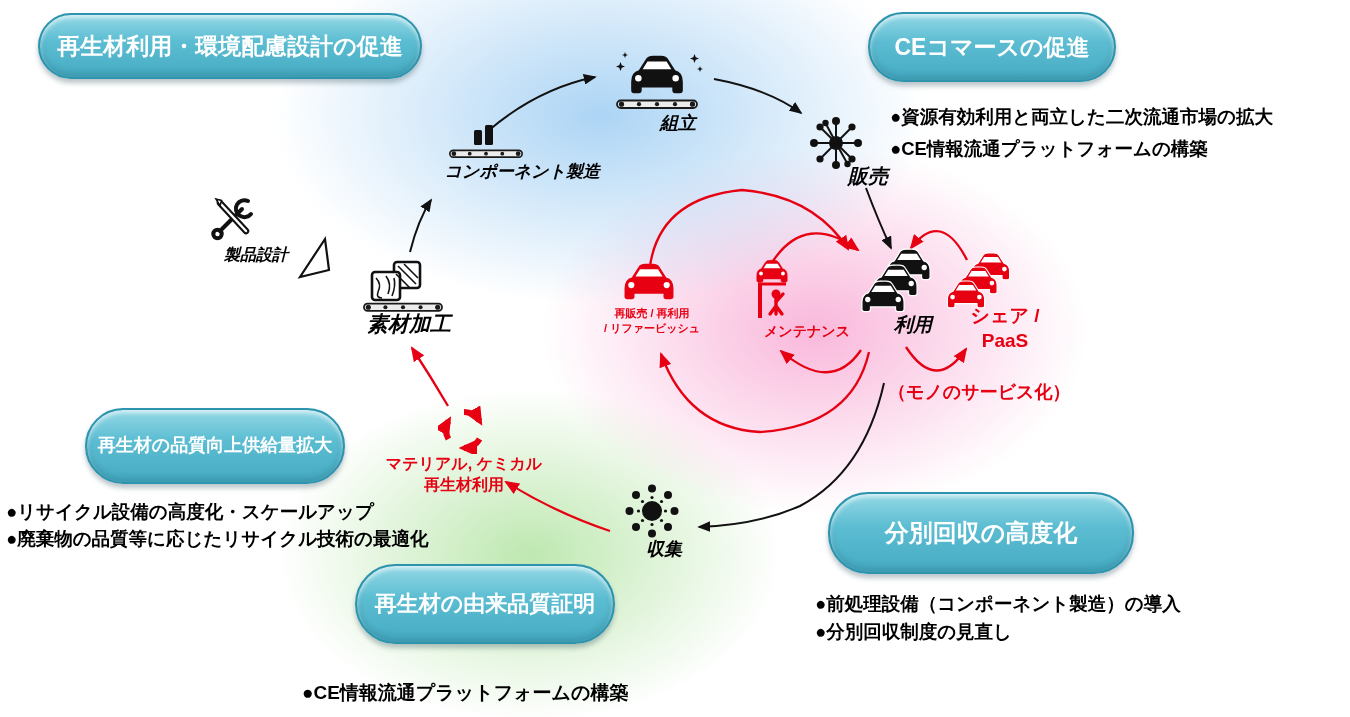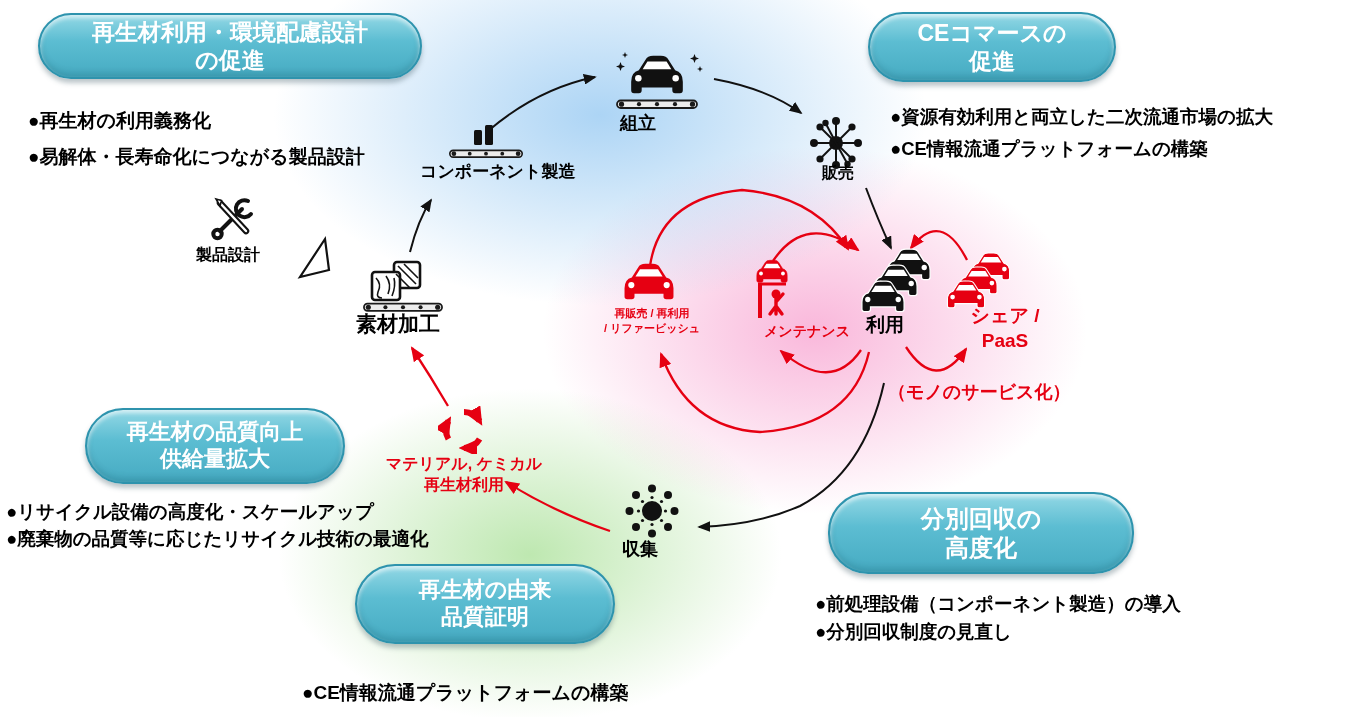--- a/index.html
+++ b/index.html
@@ -7,28 +7,28 @@
     position:relative;width:1350px;height:717px;overflow:hidden;
     font-family:"Liberation Sans","DejaVu Sans",sans-serif;
     background:
       radial-gradient(ellipse 480px 280px at 600px 115px, rgba(158,205,243,0.85) 0%, rgba(158,205,243,0) 68%),
       radial-gradient(ellipse 400px 270px at 815px 330px, rgba(248,166,210,0.80) 0%, rgba(248,166,210,0) 68%),
       radial-gradient(ellipse 370px 245px at 530px 555px, rgba(168,224,150,0.75) 0%, rgba(168,224,150,0) 68%),
       #ffffff;
   }
   .abs{position:absolute;}
   .pill{
-    position:absolute;display:flex;flex-direction:column;justify-content:center;align-items:center;
+    position:absolute;display:flex;flex-direction:row;justify-content:center;align-items:center;
     border-radius:40px;color:#fff;font-weight:bold;text-align:center;line-height:1.22;
     background:linear-gradient(180deg,#93d8e5 0%,#5cbdd2 42%,#46abc2 100%);
     border:2px solid #2e93ad;
     box-shadow:0 4px 5px rgba(60,90,100,0.35), inset 0 3px 4px rgba(255,255,255,0.65), inset 0 -4px 6px rgba(0,60,80,0.18);
   }
   .bullets{position:absolute;font-weight:bold;color:#000;white-space:nowrap;}
-  .lbl{position:absolute;font-weight:bold;color:#000;text-align:left;line-height:1.3;white-space:nowrap;}
+  .lbl{position:absolute;font-weight:bold;color:#000;text-align:right;line-height:1.3;white-space:nowrap;font-style:italic;}
   .rlbl{position:absolute;font-weight:bold;color:#e60012;text-align:center;line-height:1.32;white-space:nowrap;}
   svg{display:block;}
   .icon{position:absolute;}
 </style>
 </head>
 <body>
 
 <div class="canvas">
 
   <svg width="0" height="0" style="position:absolute">
@@ -87,37 +87,33 @@
   </svg>
 
   <div class="pill" style="left:38px;top:13px;width:380px;height:62px;font-size:23px">
     <div>再生材利用・環境配慮設計</div>
     <div>の促進</div>
   </div>
   <div class="pill" style="left:868px;top:12px;width:244px;height:66px;font-size:23px">
     <div>CEコマースの</div>
     <div>促進</div>
   </div>
-  <div class="pill" style="left:85px;top:408px;width:256px;height:72px;font-size:22px">
+  <div class="pill" style="left:85px;top:408px;width:256px;height:72px;font-size:18px">
     <div>再生材の品質向上</div>
     <div>供給量拡大</div>
   </div>
   <div class="pill" style="left:355px;top:564px;width:256px;height:76px;font-size:22px">
     <div>再生材の由来</div>
     <div>品質証明</div>
   </div>
   <div class="pill" style="left:828px;top:492px;width:302px;height:78px;font-size:24px">
     <div>分別回収の</div>
     <div>高度化</div>
   </div>
 
-  <div class="bullets" style="left:28px;top:103px;font-size:19px;line-height:36px">
-    <div>●再生材の利用義務化</div>
-    <div>●易解体・長寿命化につながる製品設計</div>
-  </div>
   <div class="bullets" style="left:890px;top:101px;font-size:18.5px;line-height:32px">
     <div>●資源有効利用と両立した二次流通市場の拡大</div>
     <div>●CE情報流通プラットフォームの構築</div>
   </div>
   <div class="bullets" style="left:6px;top:498px;font-size:18.5px;line-height:27px">
     <div>●リサイクル設備の高度化・スケールアップ</div>
     <div>●廃棄物の品質等に応じたリサイクル技術の最適化</div>
   </div>
   <div class="bullets" style="left:302px;top:680px;font-size:19px;line-height:26px">
     <div>●CE情報流通プラットフォームの構築</div>
@@ -203,21 +199,21 @@
           <line x1="30" y1="27" x2="45" y2="42"></line>
             <circle cx="46" cy="43" r="2.6"></circle>
           <line x1="30" y1="27" x2="20" y2="8"></line>
             <circle cx="19.5" cy="7" r="2.2"></circle>
           <line x1="30" y1="27" x2="41" y2="47"></line>
             <circle cx="41.5" cy="48" r="2.2"></circle>
         </g>
       </g>
     </svg>
   </div>
-  <div class="lbl" style="left:822px;top:163px;width:66px;font-size:16px">販売</div>
+  <div class="lbl" style="left:822px;top:163px;width:66px;font-size:20px">販売</div>
 
   <div class="icon" style="left:858px;top:246px">
     <svg width="78" height="74" viewBox="0 0 78 74">
       <use href="#sym-car" x="26" y="0" width="50" height="36" fill="#111" stroke="#fff" stroke-width="1.6"></use>
       <use href="#sym-car" x="13" y="16" width="50" height="36" fill="#111" stroke="#fff" stroke-width="1.6"></use>
       <use href="#sym-car" x="0" y="32" width="50" height="36" fill="#111" stroke="#fff" stroke-width="1.6"></use>
     </svg>
   </div>
   <div class="lbl" style="left:866px;top:313px;width:66px;font-size:19px">利用</div>
 

